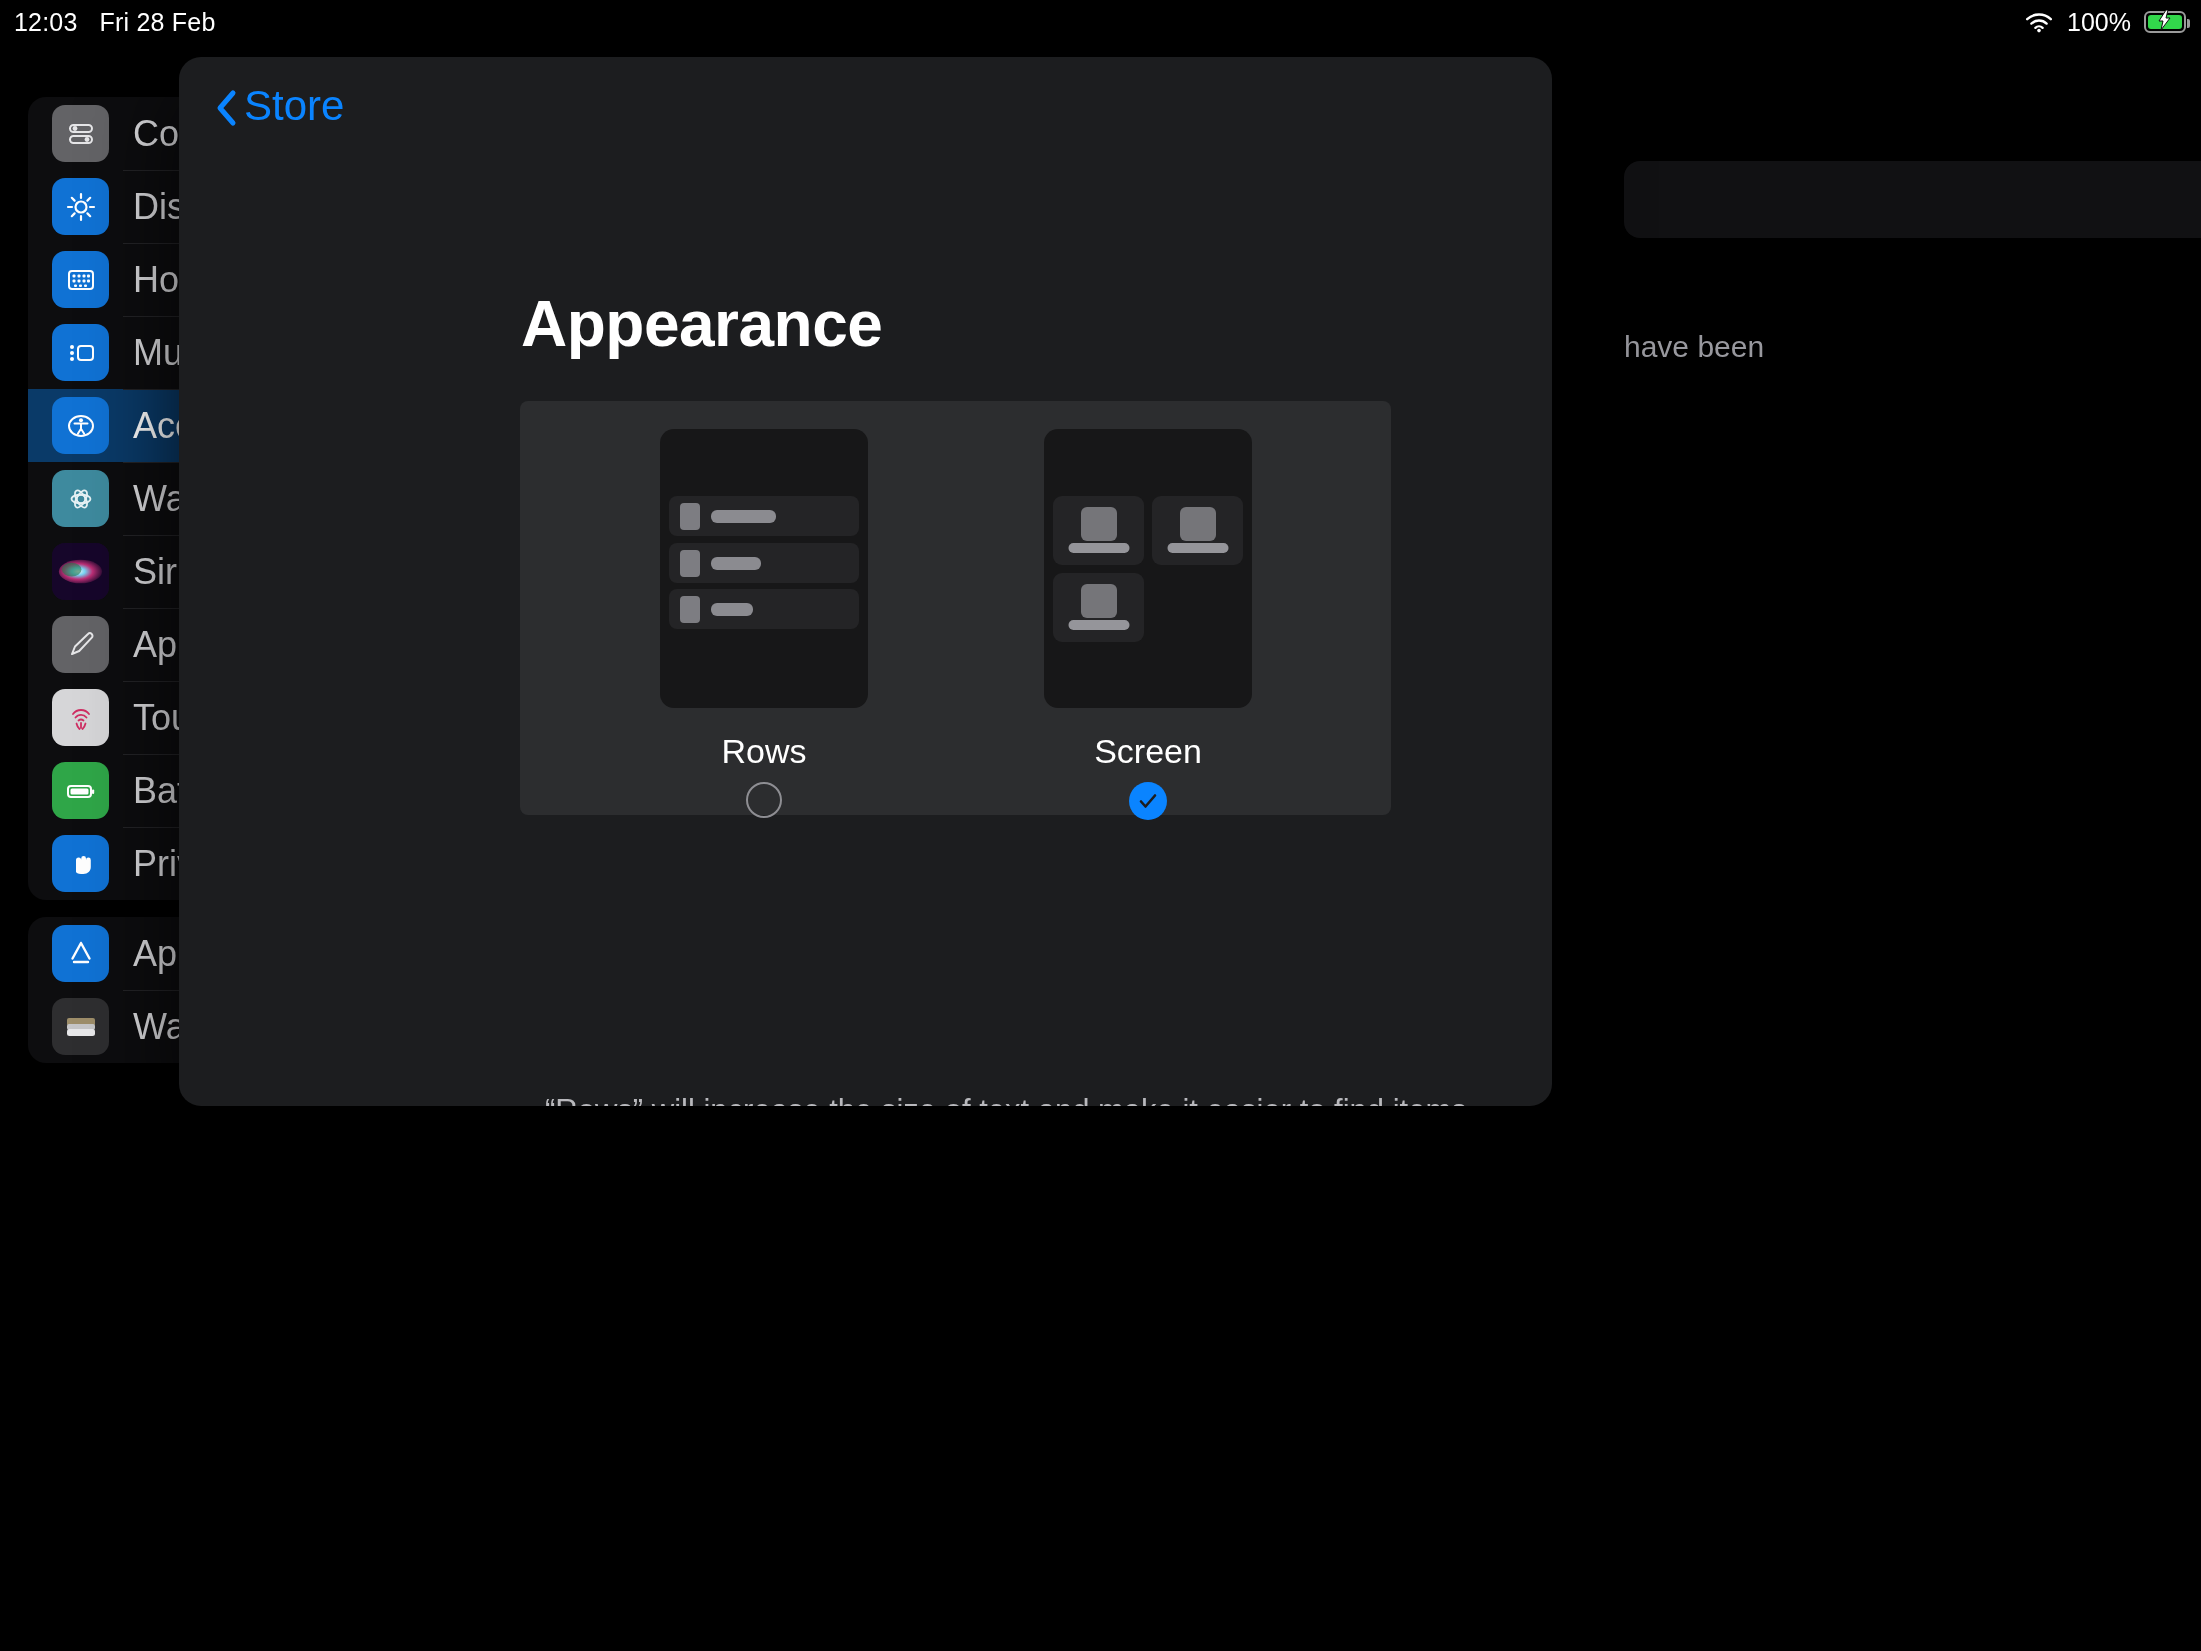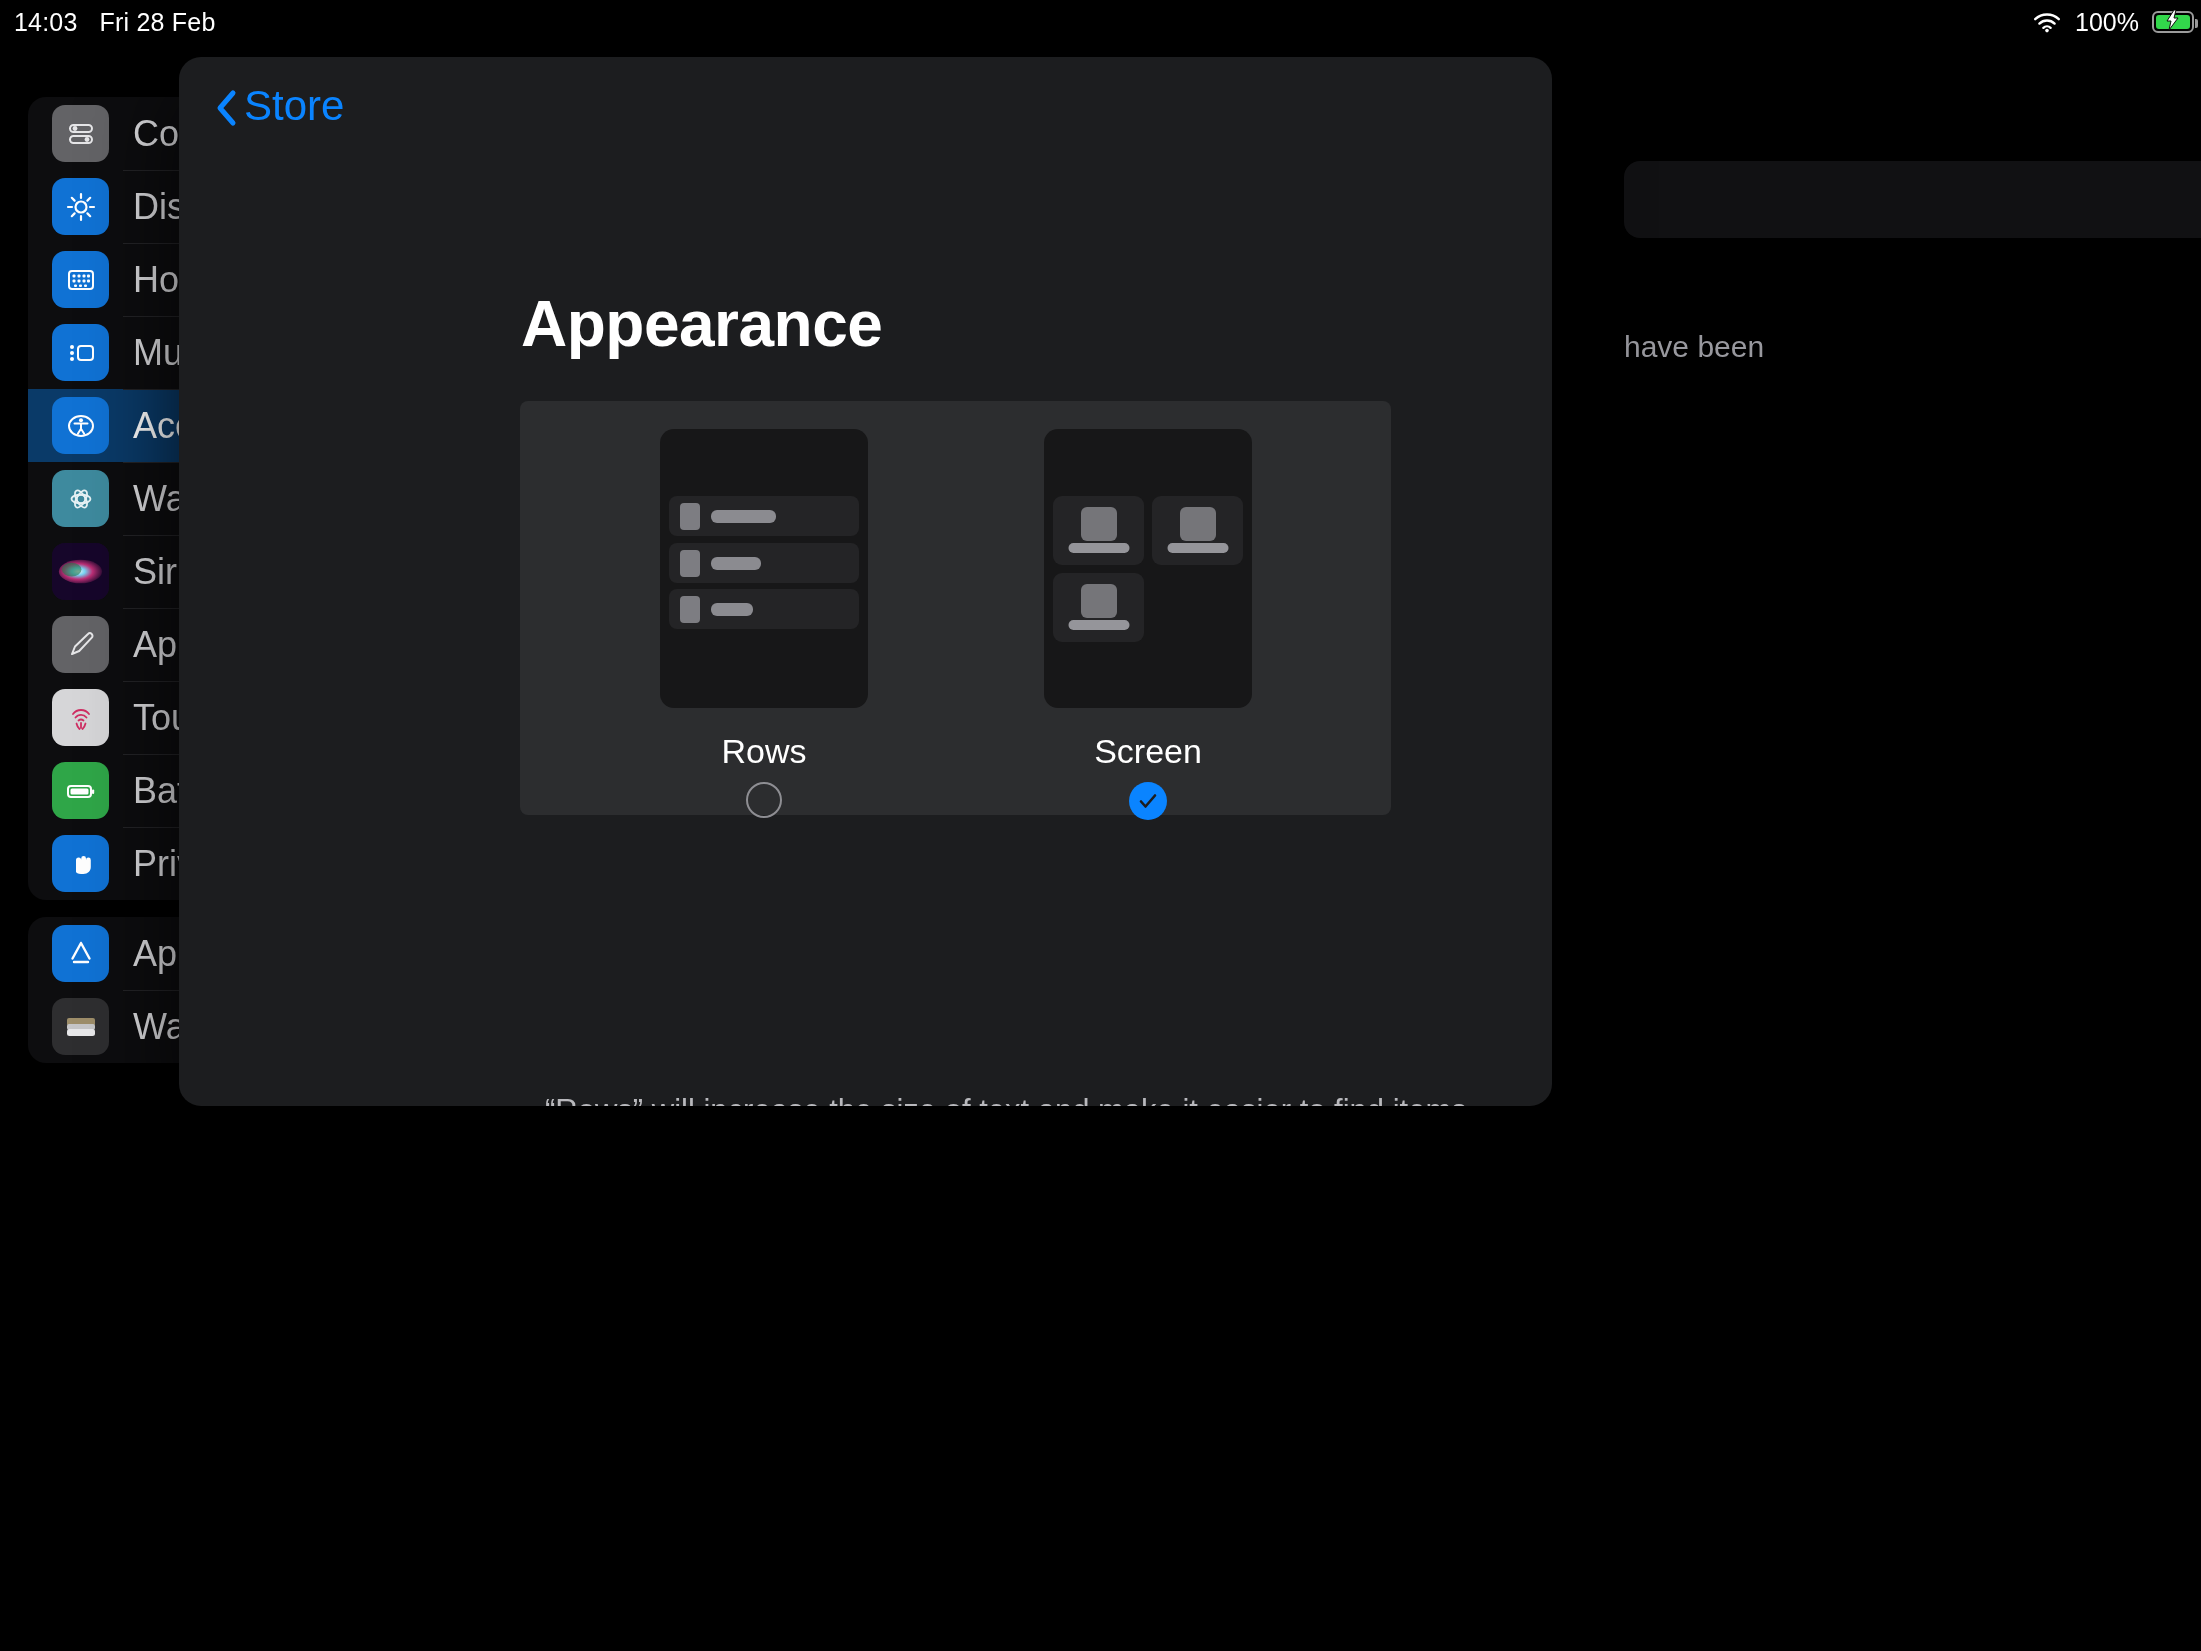--- a/index.html
+++ b/index.html
@@ -12,21 +12,21 @@
   #root { position: relative; width: 2202px; height: 1651px; background: #000; }
 
   
   .statusbar {
     position: absolute; top: 0; left: 0; width: 2202px; height: 44px;
     display: flex; align-items: center; z-index: 40;
   }
   .sb-left { position: absolute; left: 14px; display: flex; align-items: baseline; gap: 22px; }
   .sb-time { color: #fff; font-size: 25px; letter-spacing: 0.2px; }
   .sb-date { color: #fff; font-size: 25px; letter-spacing: 0.2px; }
-  .sb-right { position: absolute; right: 8px; display: flex; align-items: center; gap: 13px; }
+  .sb-right { position: absolute; right: 16px; display: flex; align-items: center; gap: 13px; }
   .sb-pct { color: #fff; font-size: 25px; }
   .wifi { width: 30px; height: 22px; position: relative; }
   .batt { width: 42px; height: 22px; border: 2.5px solid #9b9b9b; border-radius: 6px; position: relative; }
   .batt::after {
     content: ""; position: absolute; right: -6px; top: 6px;
     width: 3.5px; height: 9px; background: #9b9b9b; border-radius: 0 2px 2px 0;
   }
   .batt-fill { position: absolute; inset: 2px; border-radius: 3px; background: #32d74b; }
   .bolt { position: absolute; left: 50%; top: 50%; transform: translate(-50%,-50%); z-index: 2; }
 
@@ -426,21 +426,21 @@
 
     <div class="desc">
       <div>“Rows” will increase the size of text and make it easier to find items in lists.</div>
 
     </div>
 
   </div>
 
   <div class="statusbar">
     <div class="sb-left">
-      <span class="sb-time">14:03</span>
+      <span class="sb-time">12:03</span>
       <span class="sb-date">Fri 28 Feb</span>
     </div>
     <div class="sb-right">
       <span class="wifi">
         <svg width="30" height="22" viewBox="0 0 30 22">
             <g fill="none" stroke="#fff" stroke-width="2.4" stroke-linecap="round">
               <path d="M3.2 8.2a17 17 0 0123.6 0"></path>
               <path d="M7.4 12.6a11 11 0 0115.2 0"></path>
               <path d="M11.4 16.8a5.2 5.2 0 017.2 0"></path>
             </g>

